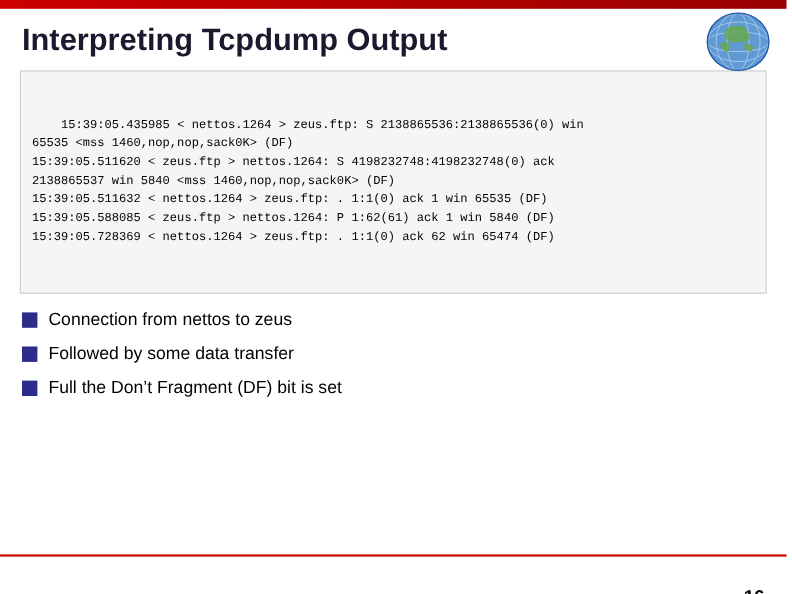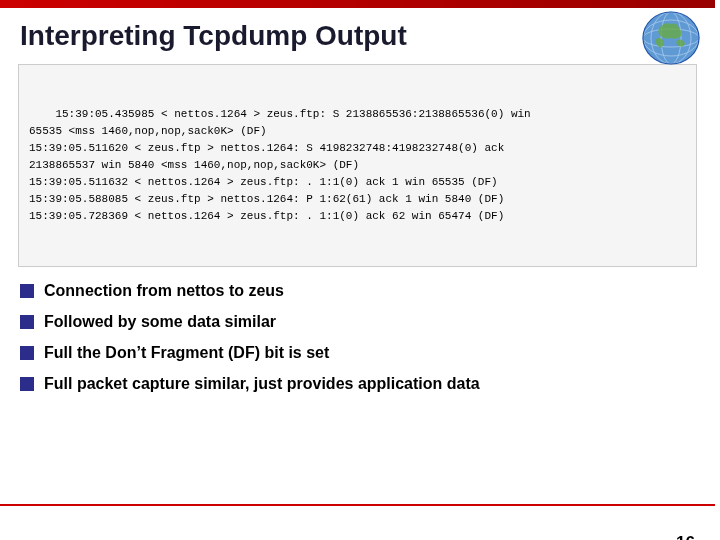--- a/index.html
+++ b/index.html
@@ -77,21 +77,21 @@
       width: 14px;
       height: 14px;
       background: #2c2c8a;
       flex-shrink: 0;
       margin-top: 3px;
       margin-right: 10px;
     }
 
     .bullet-text {
       font-size: 16px;
-      font-weight: bold;
+      font-weight: normal;
       color: #000000;
       line-height: 1.3;
     }
 
     .sub-bullet {
       margin: 4px 0 4px 24px;
       display: flex;
       align-items: flex-start;
     }
 
@@ -179,32 +179,28 @@
   <div class="bullet-list">
 
     <div class="bullet-item">
       <div class="bullet-square"></div>
       <span class="bullet-text">Connection from nettos to zeus</span>
     </div>
 
 
     <div class="bullet-item">
       <div class="bullet-square"></div>
-      <span class="bullet-text">Followed by some data similar</span>
+      <span class="bullet-text">Followed by some data transfer</span>
     </div>
 
     <div class="bullet-item">
       <div class="bullet-square"></div>
       <span class="bullet-text">Full the Don’t Fragment (DF) bit is set</span>
     </div>
 
-    <div class="bullet-item">
-      <div class="bullet-square"></div>
-      <span class="bullet-text">Full packet capture similar, just provides application data</span>
-    </div>
 
   </div>
 
   <div class="bottom-bar">
     <span class="page-number">16</span>
   </div>
 
 </div>
 
 </body></html>

